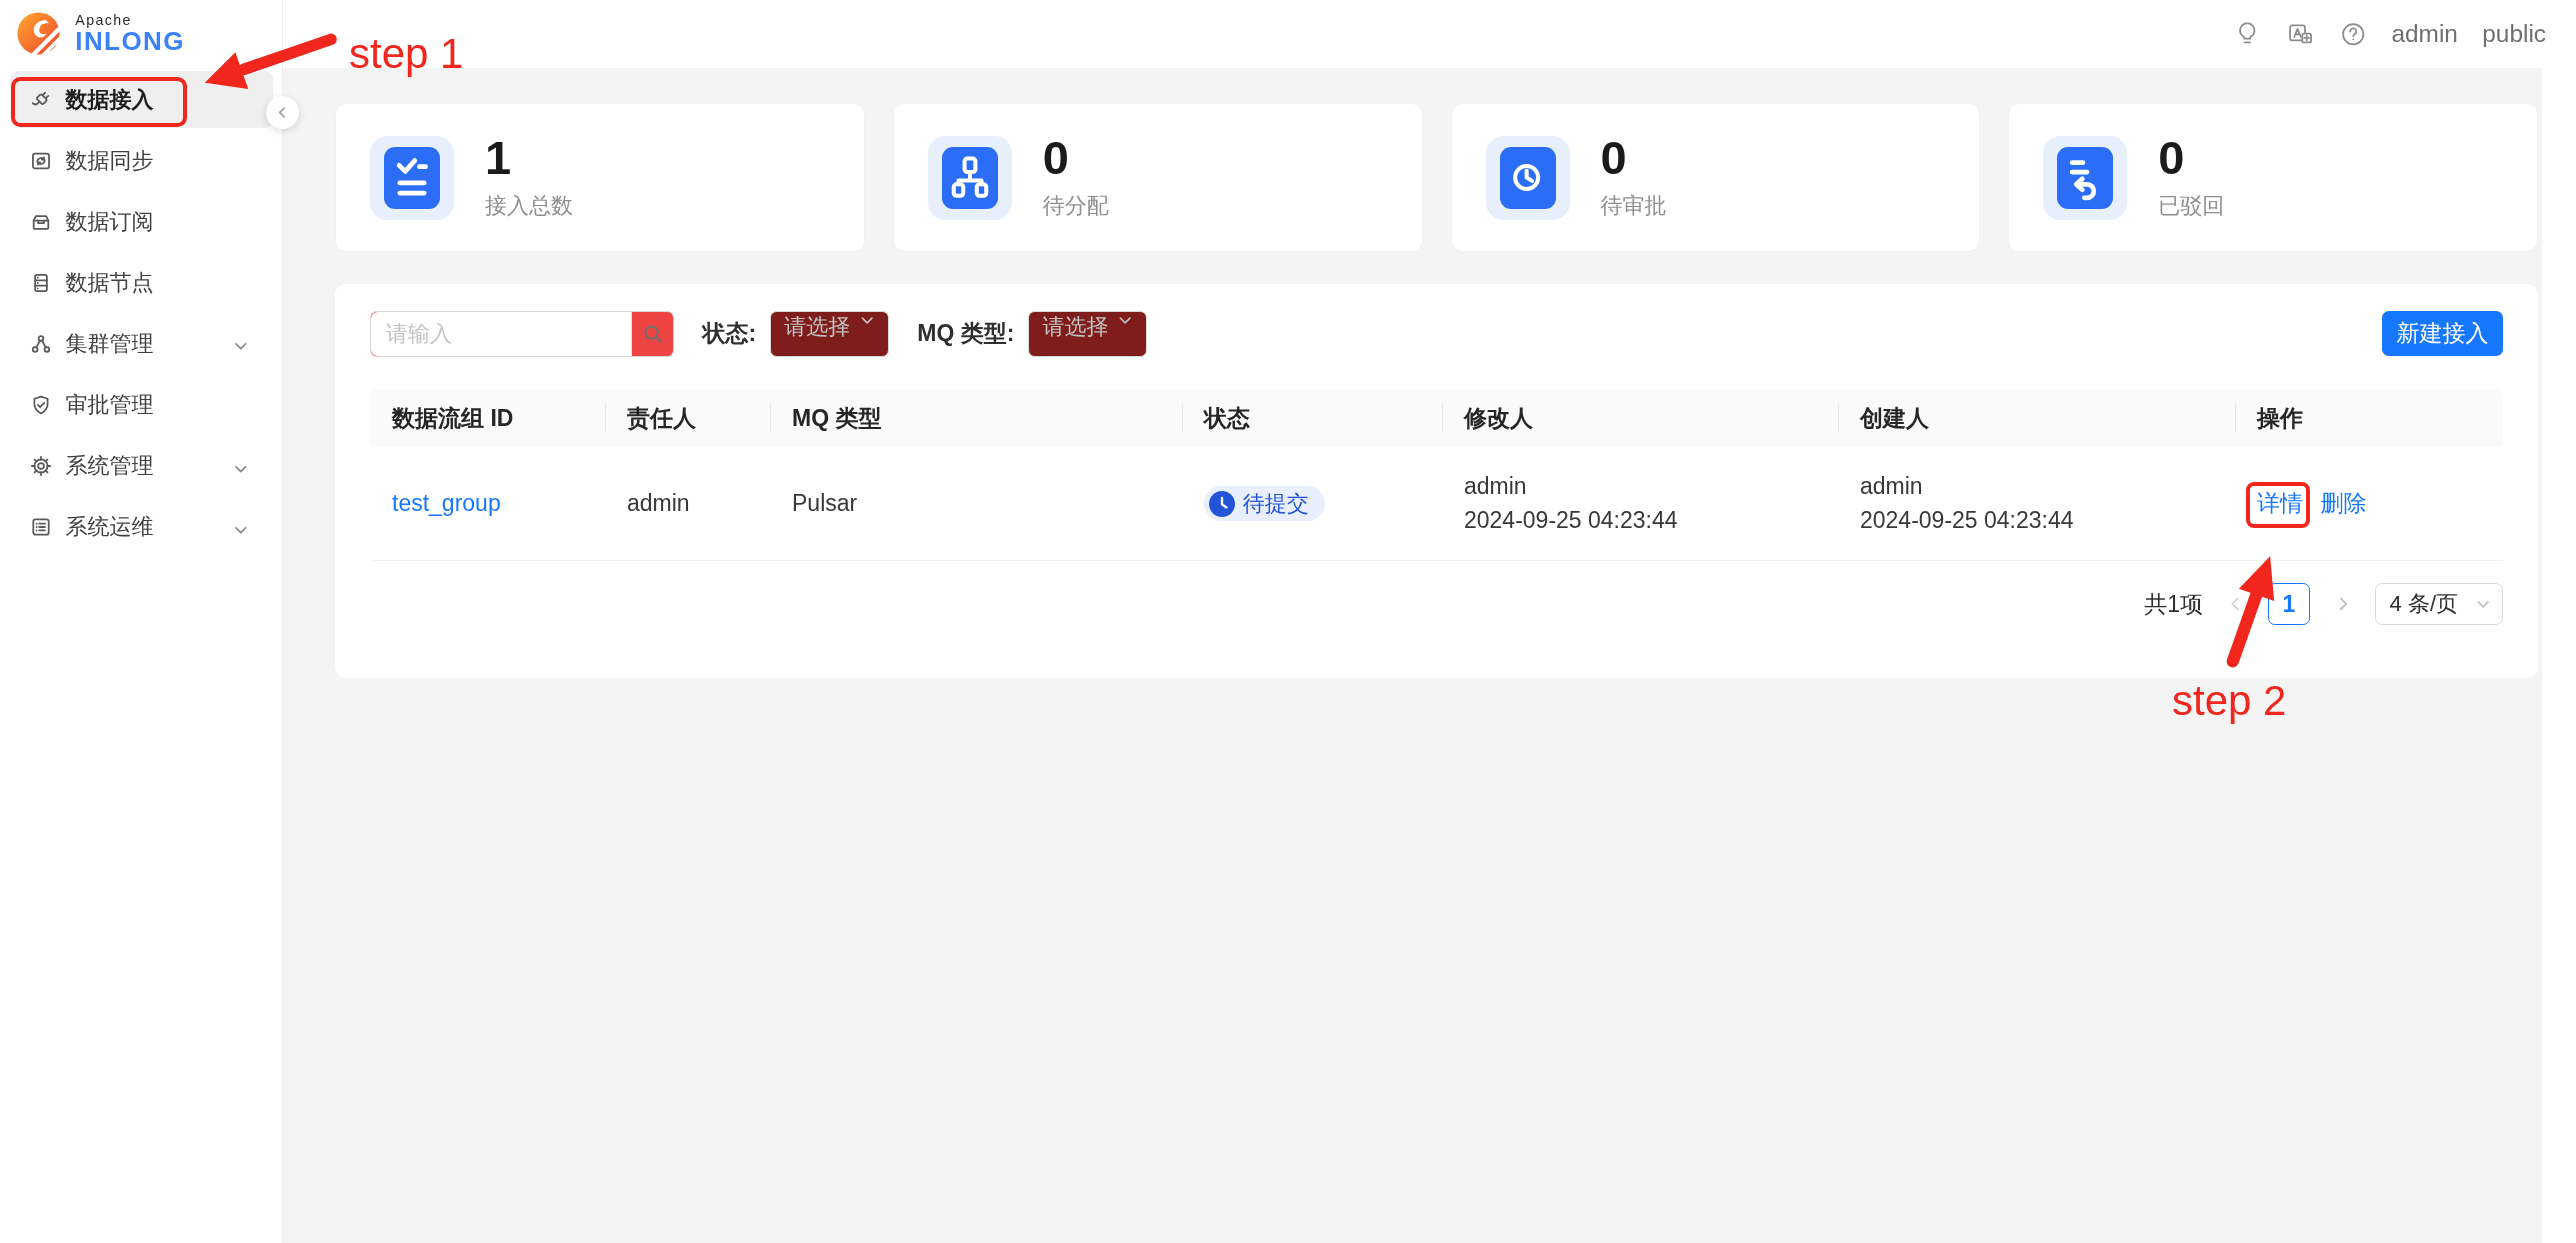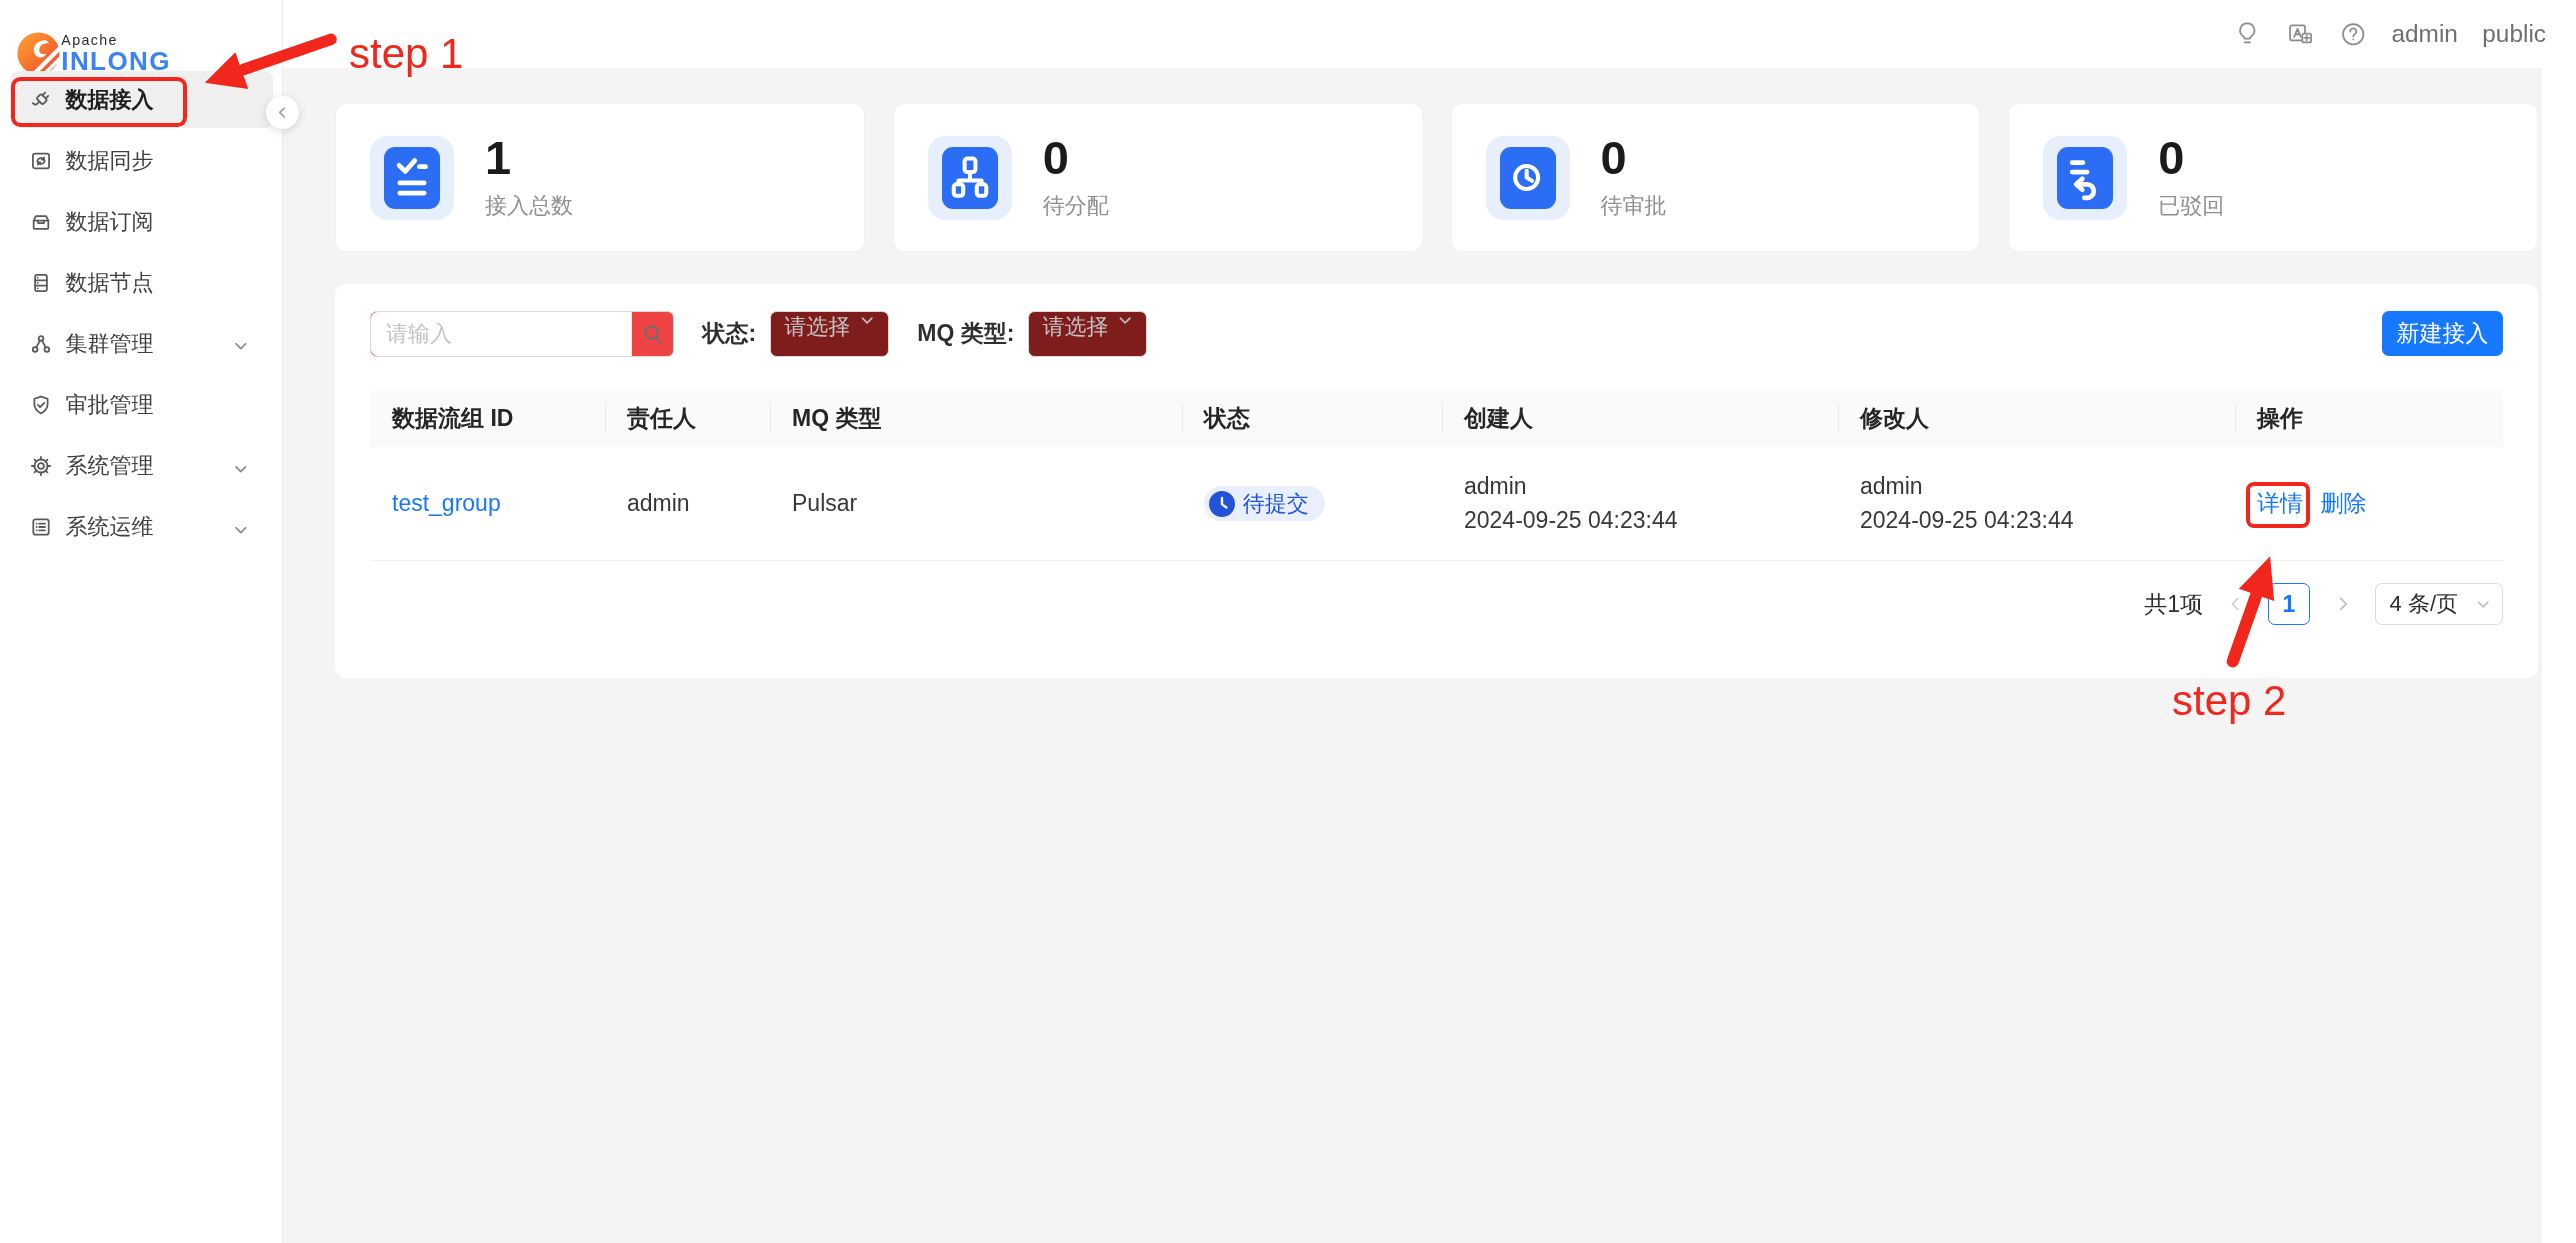--- a/index.html
+++ b/index.html
@@ -5,21 +5,21 @@
   * { margin:0; padding:0; box-sizing:border-box; }
   html,body { width:2576px; height:1244px; overflow:hidden; }
   body {
     font-family:"Liberation Sans","DejaVu Sans",sans-serif;
     background:#f5f4f4; color:#383838; position:relative;
   }
 
   
   .sidebar { position:absolute; left:0; top:0; width:283px; height:1244px;
     background:#fff; border-right:1.4px solid #ececec; z-index:2; }
-  .logo { position:absolute; left:16.3px; top:11px; display:flex; align-items:center; gap:0;margin-top:20px; }
+  .logo { position:absolute; left:16.3px; top:11px; display:flex; align-items:center; gap:14px; }
   .logo-mark { width:45px; height:45px; }
   .logo-apache { font-size:14.2px; letter-spacing:1.4px; color:#2b2b2b; }
   .logo-name { font-size:26px; font-weight:800; letter-spacing:1.4px; color:#3b82f6; line-height:1.05; }
   .menu { position:absolute; left:0; top:71px; width:100%; }
   .menu-item { height:57px; margin:0 9.5px 4.1px 9.5px; border-radius:8.1px;
     display:flex; align-items:center; padding:0 23px 0 20.3px; cursor:pointer;
     color:#404040; font-size:22px; }
   .menu-item.active { background:#efefef; color:#1f1f1f; font-weight:600; }
   .mi-icon { width:22px; height:22px; flex:0 0 22px; margin-right:13.6px; color:#595959; }
   .mi-icon svg { width:100%; height:100%; display:block; }
@@ -375,22 +375,22 @@
       </div>
       <button class="btn-primary">新建接入</button>
     </div>
 
     <div class="tbl">
       <div class="tbl-head">
         <div class="th">数据流组 ID</div>
         <div class="th">责任人</div>
         <div class="th">MQ 类型</div>
         <div class="th">状态</div>
+        <div class="th">修改人</div>
         <div class="th">创建人</div>
-        <div class="th">修改人</div>
         <div class="th">操作</div>
       </div>
       <div class="tbl-row">
         <div class="td">
             <a class="link">test_group</a>
           </div>
         <div class="td">admin</div>
         <div class="td">Pulsar</div>
         <div class="td">
           <span class="badge">

